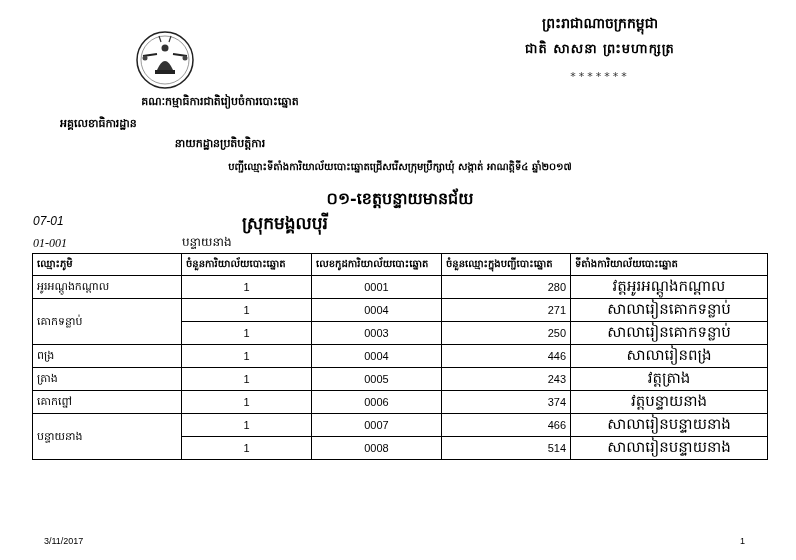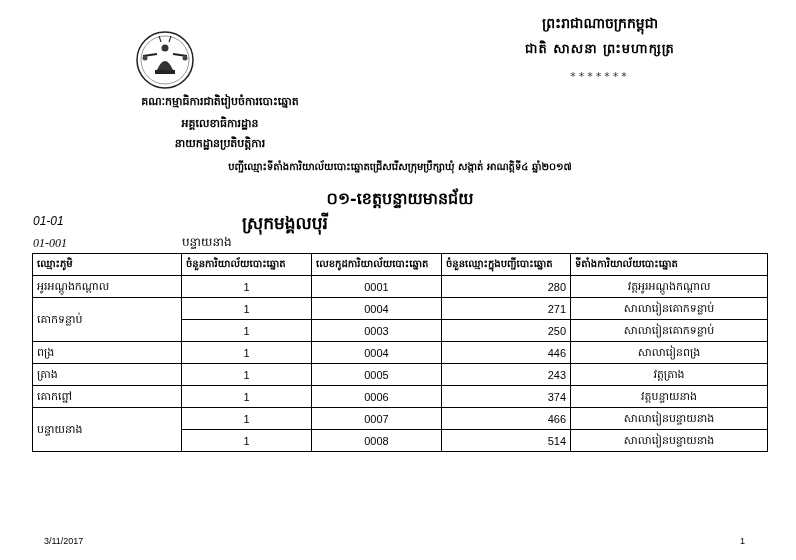--- a/index.html
+++ b/index.html
@@ -1,38 +1,38 @@
 <!DOCTYPE html>
 <html><head>
 <meta charset="utf-8">
 <style>
   html, body { margin:0; padding:0; background:#ffffff; }
   body { width:796px; height:560px; position:relative; overflow:hidden; font-family:"DejaVu Sans", sans-serif; color:#000; }
   .abs { position:absolute; }
   #logo { left:135px; top:30px; width:60px; height:60px; }
   #org-main { left:60px; top:94px; width:320px; font-size:11px; font-weight:bold; text-align:center; }
-  #org-sub1 { left:60px; top:116px; width:320px; font-size:11px; font-weight:bold; text-align:center; }
+  #org-sub1 { left:60px; top:116px; width:320px; font-size:11px; font-weight:bold; }
   #org-sub2 { left:60px; top:136px; width:320px; font-size:11px; font-weight:bold; text-align:center; }
   #kingdom { left:480px; top:14px; width:240px; font-size:14px; font-weight:bold; text-align:center; }
   #motto { left:480px; top:40px; width:240px; font-size:13px; font-weight:bold; text-align:center; letter-spacing:1px; }
   #stars { left:480px; top:70px; width:240px; font-size:11px; text-align:center; color:#333; letter-spacing:3px; }
   #doc-title { left:100px; top:160px; width:600px; font-size:10px; font-weight:bold; text-align:center; }
   #doc-subtitle { left:250px; top:188px; width:300px; font-size:16px; font-weight:bold; text-align:center; }
   #code-district { left:33px; top:214px; font-size:12px; font-style:italic; font-family:"Liberation Sans", sans-serif; }
   #name-district { left:198px; top:212px; font-size:17px; font-weight:bold;margin-left:44px; }
   #code-commune { left:33px; top:236px; font-size:12px; font-style:italic; font-family:Liberation Serif, serif; }
   #name-commune { left:182px; top:234px; font-size:12px; }
   table#polling-table { position:absolute; left:32px; top:253px; border-collapse:collapse; font-family:"Liberation Sans", sans-serif; font-size:11px; }
   #polling-table th, #polling-table td { border:1.5px solid #000; padding:0 4px; height:21px; }
   #polling-table th { font-size:10px; font-weight:bold; text-align:left; height:21px; }
   td.c-name { width:140px; text-align:left; vertical-align:middle; font-size:11px; }
   td.c-count { width:121px; text-align:center; }
   td.c-code { width:121px; text-align:center; }
   td.c-voters { width:120px; text-align:right; }
-  td.c-location { width:188px; text-align:center; font-size:11px; }
+  td.c-location { width:188px; text-align:center; font-size:15px; }
   #footer-date { left:44px; top:536px; font-size:9px; font-family:"Liberation Sans", sans-serif; }
   #footer-page { left:740px; top:536px; font-size:9px; font-family:"Liberation Sans", sans-serif; }
 </style>
 </head>
 <body>
 
 <svg id="logo" class="abs" viewBox="0 0 60 60">
   <circle cx="30" cy="30" r="28" fill="none" stroke="#222" stroke-width="1.5"></circle>
   <circle cx="30" cy="30" r="24" fill="none" stroke="#555" stroke-width="0.6"></circle>
   <path d="M22 40 Q30 22 38 40 Z" fill="#333"></path>
@@ -47,21 +47,21 @@
 <div id="org-sub1" class="abs">អគ្គលេខាធិការដ្ឋាន</div>
 <div id="org-sub2" class="abs">នាយកដ្ឋានប្រតិបត្តិការ</div>
 
 <div id="kingdom" class="abs">ព្រះរាជាណាចក្រកម្ពុជា</div>
 <div id="motto" class="abs">ជាតិ  សាសនា  ព្រះមហាក្សត្រ</div>
 <div id="stars" class="abs">*******</div>
 
 <div id="doc-title" class="abs">បញ្ជីឈ្មោះទីតាំងការិយាល័យបោះឆ្នោតជ្រើសរើសក្រុមប្រឹក្សាឃុំ សង្កាត់  អាណត្តិទី៤ ឆ្នាំ២០១៧</div>
 <div id="doc-subtitle" class="abs">០១-ខេត្តបន្ទាយមានជ័យ</div>
 
-<div id="code-district" class="abs">01-01</div>
+<div id="code-district" class="abs">07-01</div>
 <div id="name-district" class="abs">ស្រុកមង្គលបុរី</div>
 <div id="code-commune" class="abs">01-001</div>
 <div id="name-commune" class="abs">បន្ទាយនាង</div>
 
 <table id="polling-table">
   <thead>
     <tr>
       <th>ឈ្មោះភូមិ</th>
       <th>ចំនួនការិយាល័យបោះឆ្នោត</th>
       <th>លេខកូដការិយាល័យបោះឆ្នោត</th>

